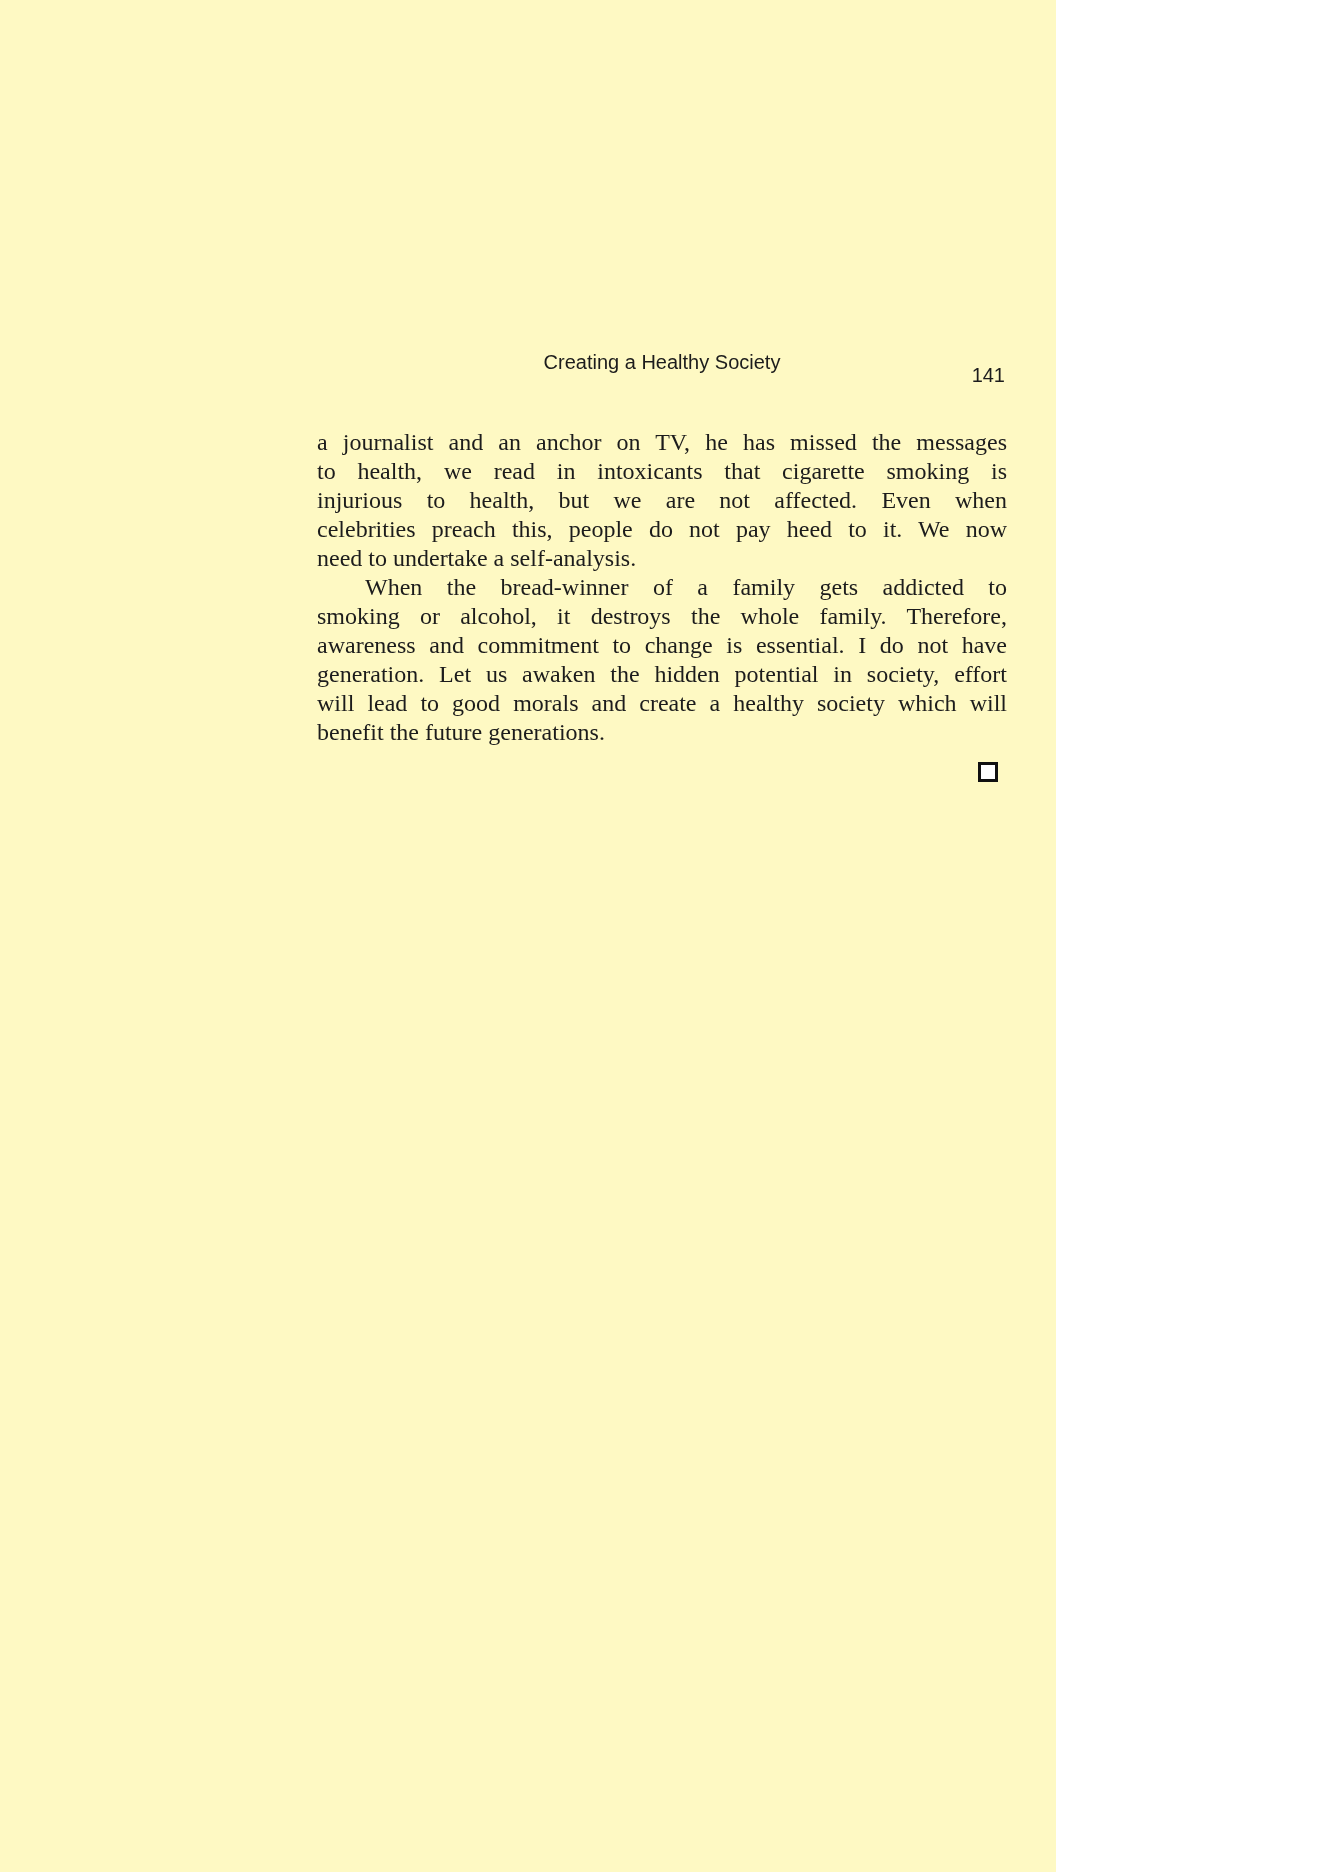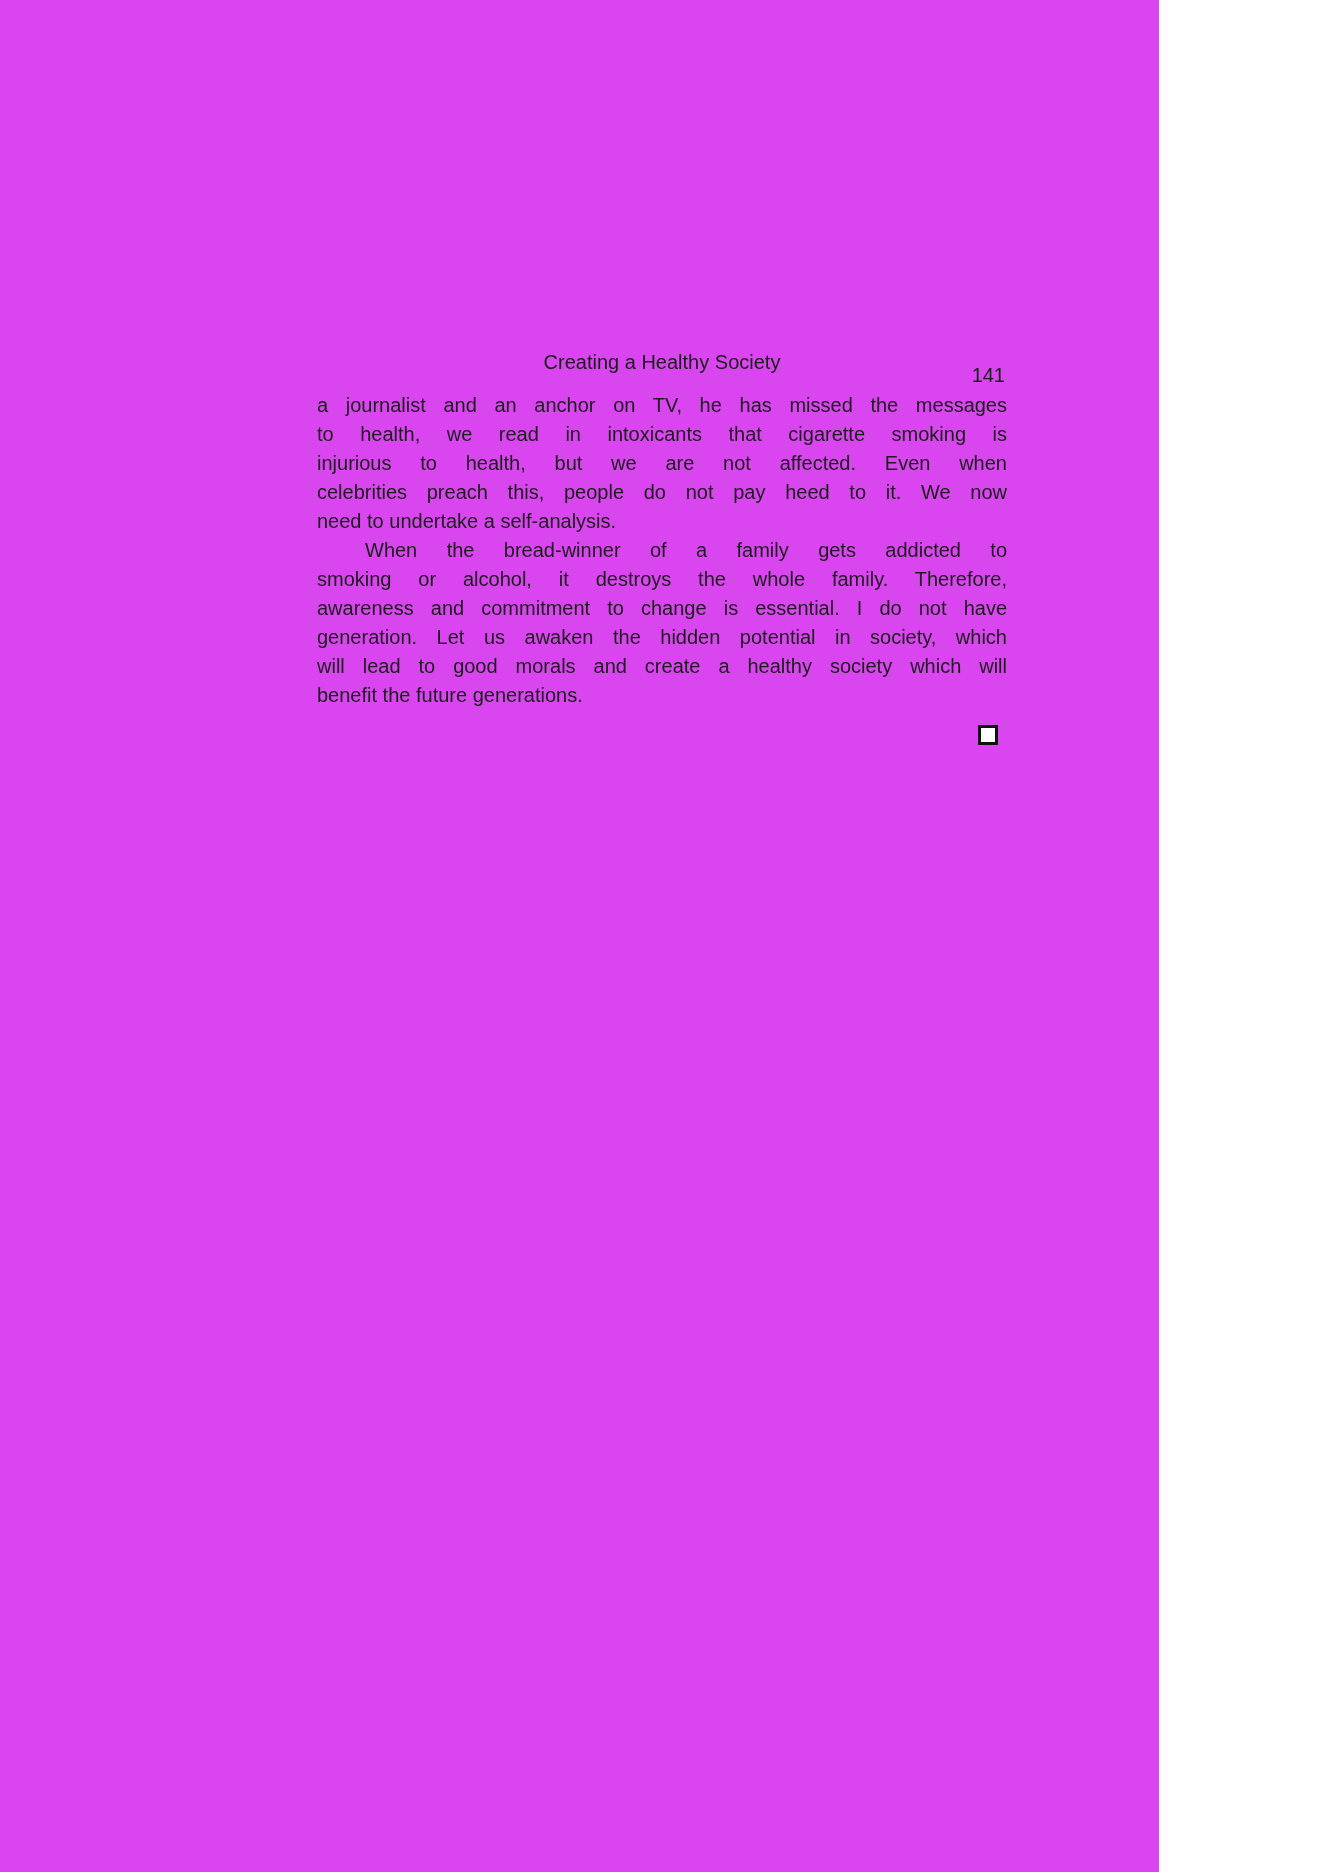--- a/index.html
+++ b/index.html
@@ -2,23 +2,23 @@
 <html><head>
 <meta charset="utf-8">
 <style>
   html, body {
     margin: 0;
     padding: 0;
     background: #ffffff;
   }
   .page {
     position: relative;
-    width: 1159px;
+    width: 1056px;
     height: 1872px;
-    background: #d946ef;
+    background: #fef9c3;
     overflow: hidden;
   }
   .content {
     position: absolute;
     left: 317px;
     top: 350px;
     width: 690px;
   }
   .running-header {
     position: relative;
@@ -30,23 +30,23 @@
   }
   .running-header .title {
     text-align: center;
   }
   .running-header .pagenum {
     position: absolute;
     right: 2px;
     top: 13px;
   }
   .bodytext {
-    margin-top: 17px;
-    font-family: Liberation Sans, sans-serif;
-    font-size: 20px;
+    margin-top: 54px;
+    font-family: Liberation Serif, serif;
+    font-size: 24px;
     line-height: 29px;
     color: #1c1c1c;
   }
   .paragraph {
     margin: 0;
     padding: 0;
   }
   .line {
     height: 29px;
     text-align: justify;
@@ -91,21 +91,21 @@
         <div class="line">injurious to health, but we are not affected. Even when</div>
         <div class="line">celebrities preach this, people do not pay heed to it. We now</div>
         <div class="line last">need to undertake a self-analysis.</div>
       </div>
 
 
       <div class="paragraph">
         <div class="line indent">When the bread-winner of a family gets addicted to</div>
         <div class="line">smoking or alcohol, it destroys the whole family. Therefore,</div>
         <div class="line">awareness and commitment to change is essential. I do not have</div>
-        <div class="line">generation. Let us awaken the hidden potential in society, which</div>
+        <div class="line">generation. Let us awaken the hidden potential in society, effort</div>
         <div class="line">will lead to good morals and create a healthy society which will</div>
         <div class="line last">benefit the future generations.</div>
       </div>
 
       <div class="marker-row">
         <div class="square"></div>
       </div>
 
     </div>
   </div>

